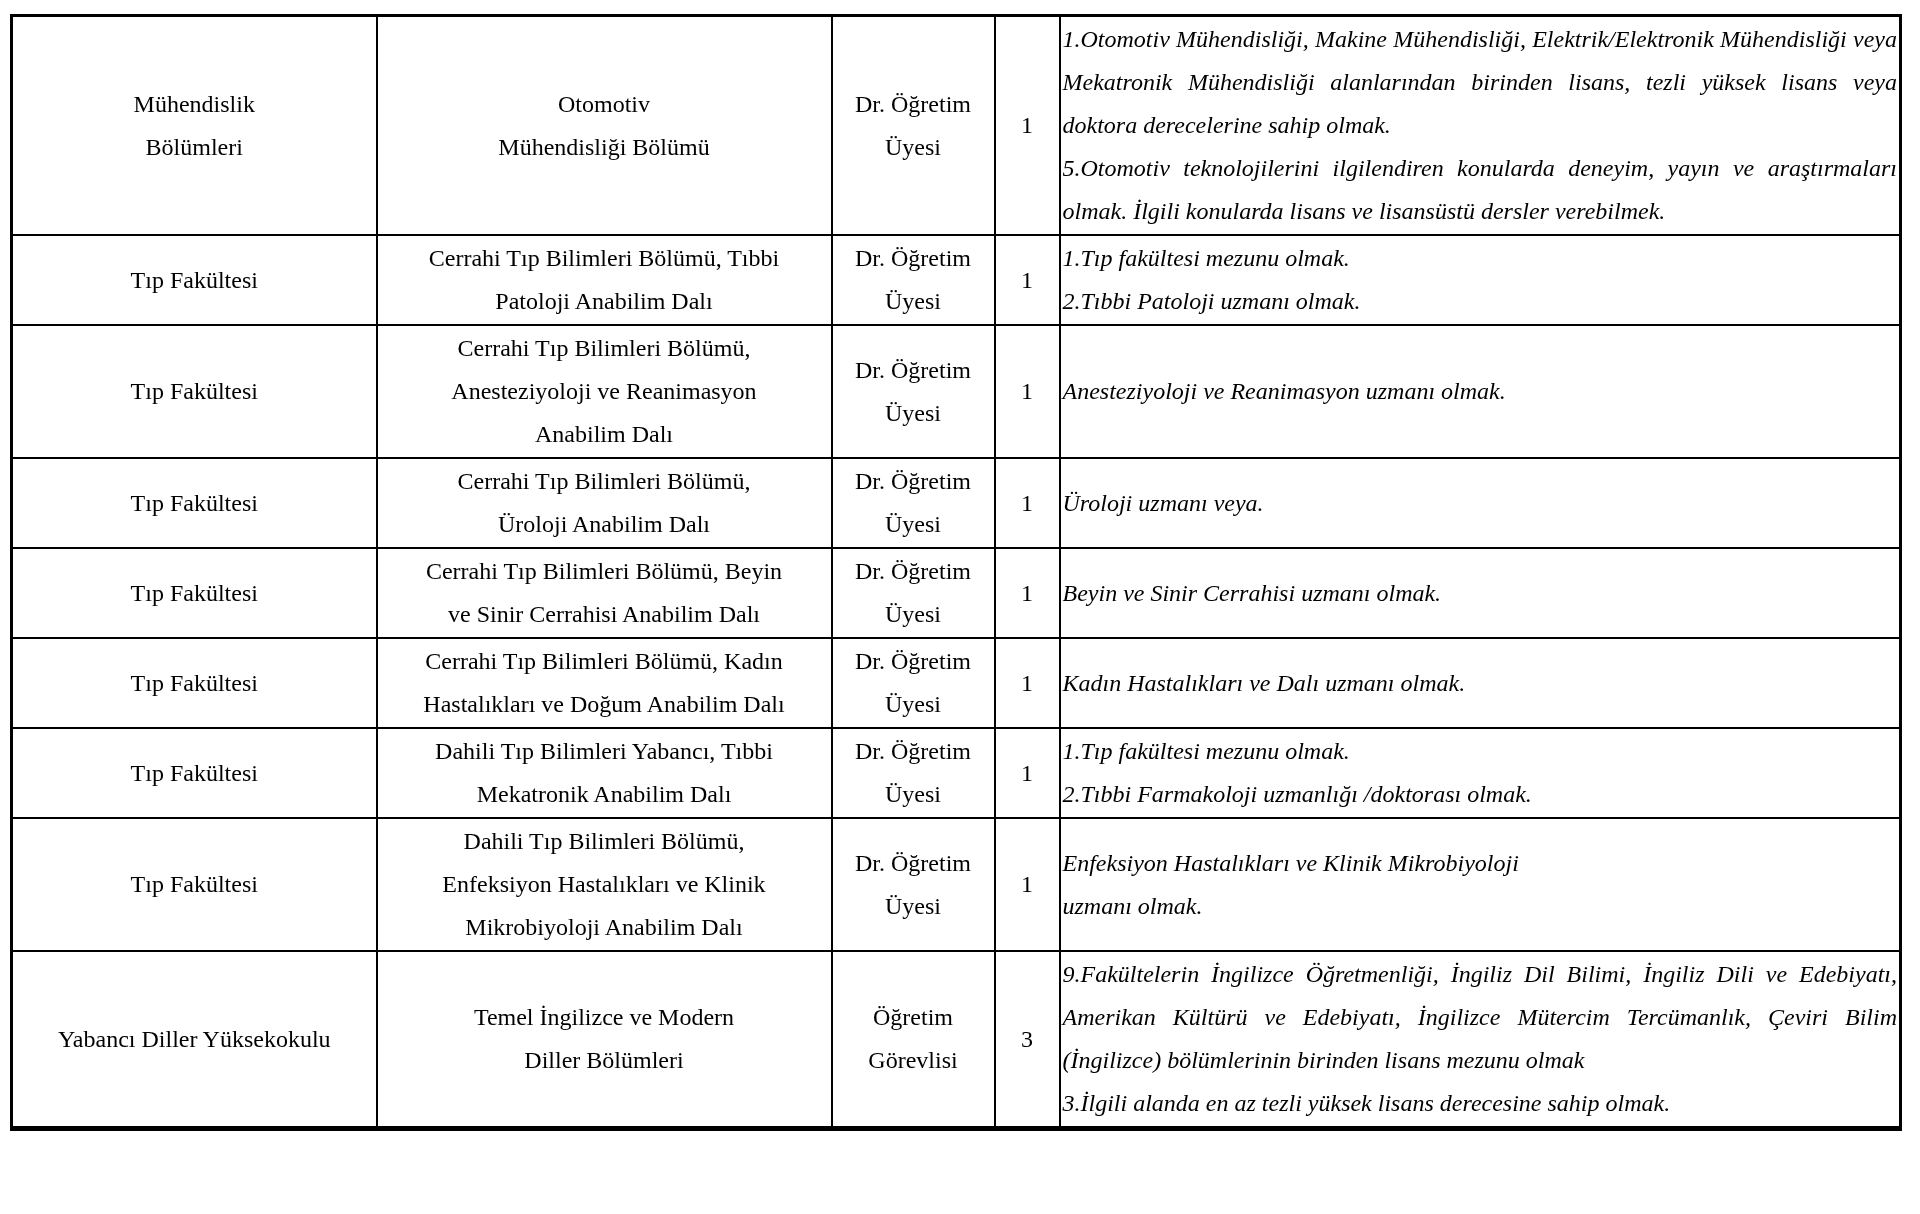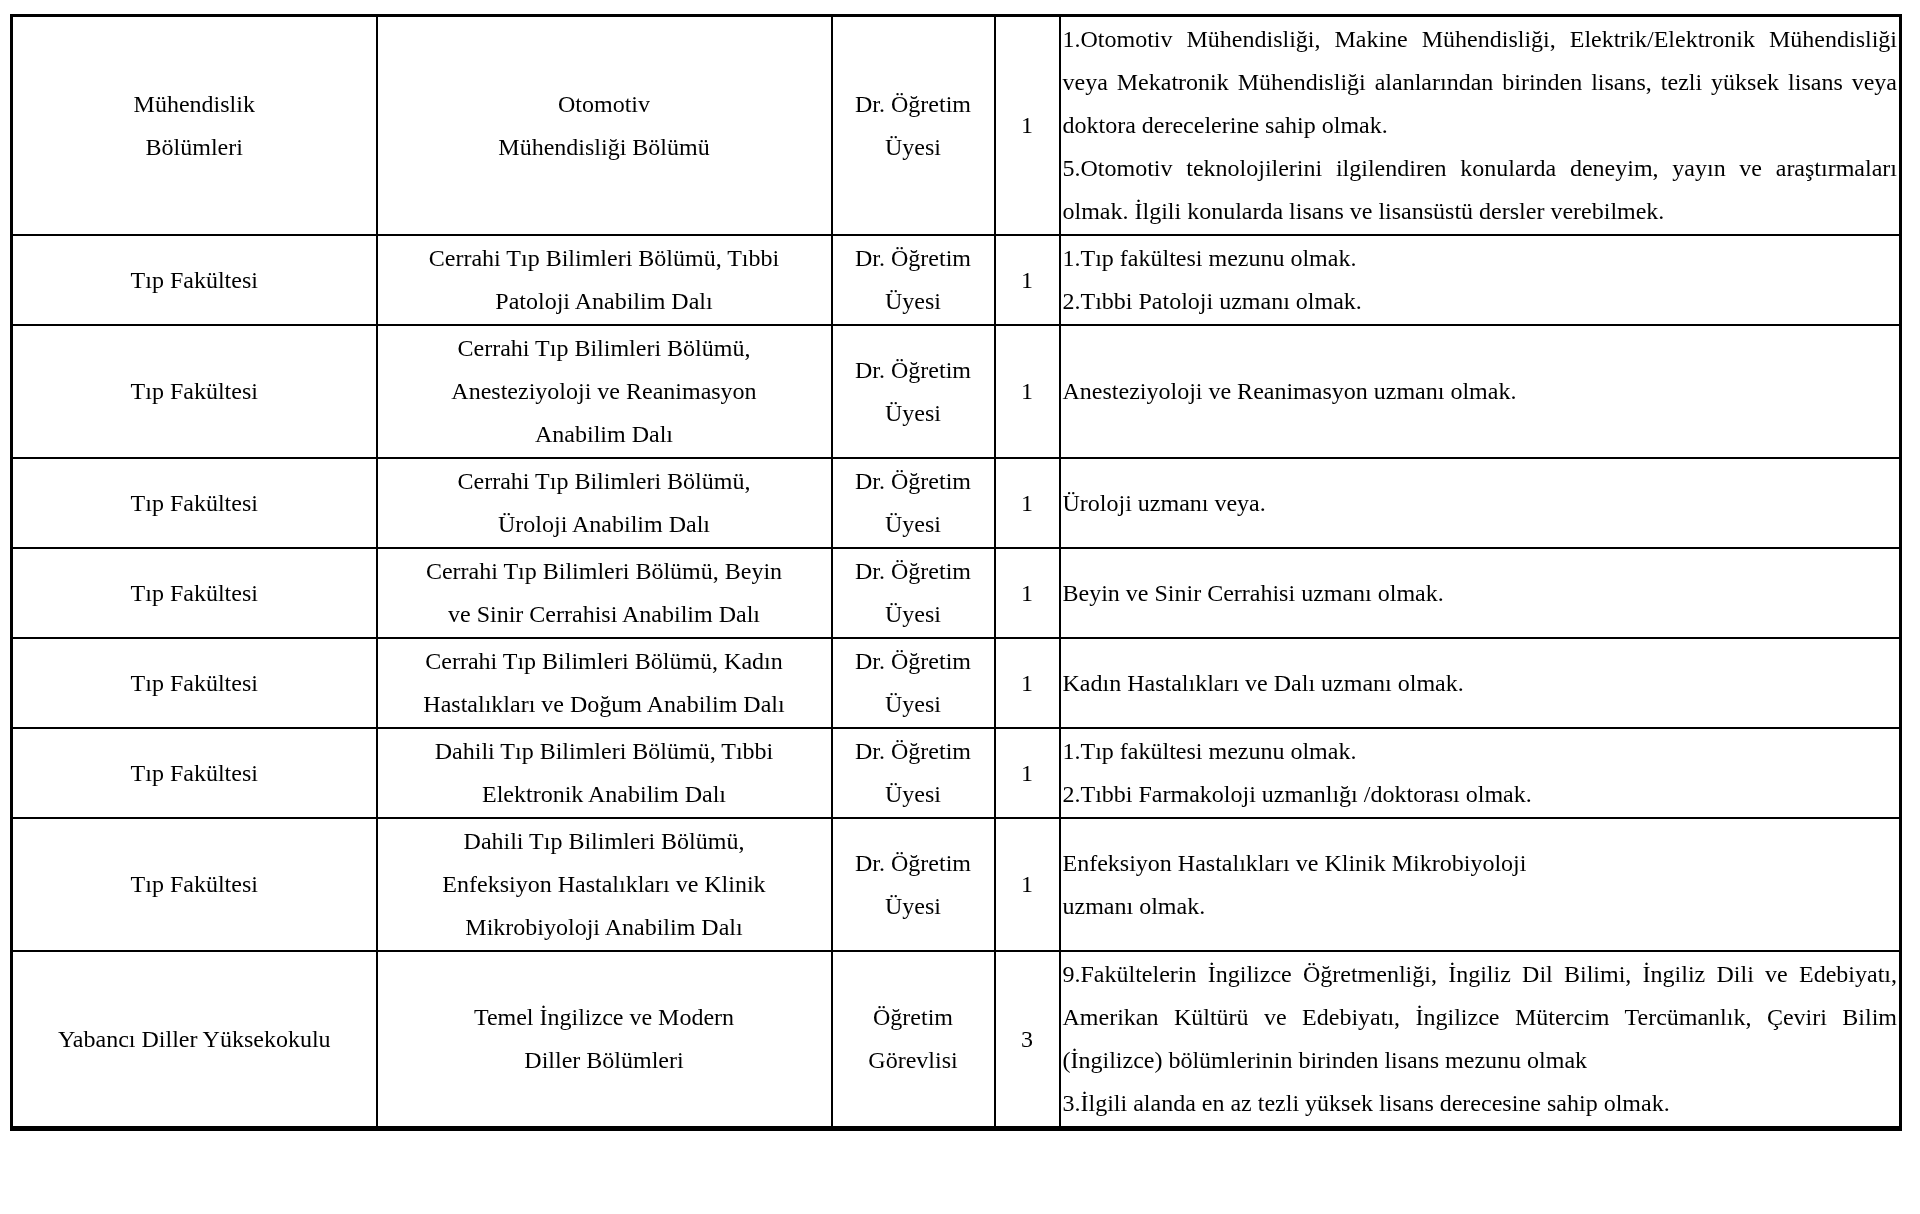--- a/index.html
+++ b/index.html
@@ -28,20 +28,21 @@
     font-size: 24px;
     line-height: 43px;
     padding: 1px 2px;
     overflow: hidden;
     word-wrap: break-word;
   }
   td.center { text-align: center; }
   td.req {
     text-align: left;
     padding: 1px 8px 1px 6px;
+    font-style: italic;
   }
   td.req div {
     text-align: justify;
   }
 </style>
 </head>
 <body>
 
 <div class="page">
   <table class="positions">
@@ -169,22 +170,22 @@
           </td>
     <td class="req">
             <div>Kadın Hastalıkları ve Dalı uzmanı olmak.</div>
           </td>
   </tr>
         <tr>
     <td class="center">
             <div>Tıp Fakültesi</div>
           </td>
     <td class="center">
-            <div>Dahili Tıp Bilimleri Bölümü, Tıbbi</div>
-            <div>Elektronik Anabilim Dalı</div>
+            <div>Dahili Tıp Bilimleri Yabancı, Tıbbi</div>
+            <div>Mekatronik Anabilim Dalı</div>
           </td>
     <td class="center">
             <div>Dr. Öğretim</div>
             <div>Üyesi</div>
           </td>
     <td class="center">
             <div>1</div>
           </td>
     <td class="req">
             <div>1.Tıp fakültesi mezunu olmak.</div>

